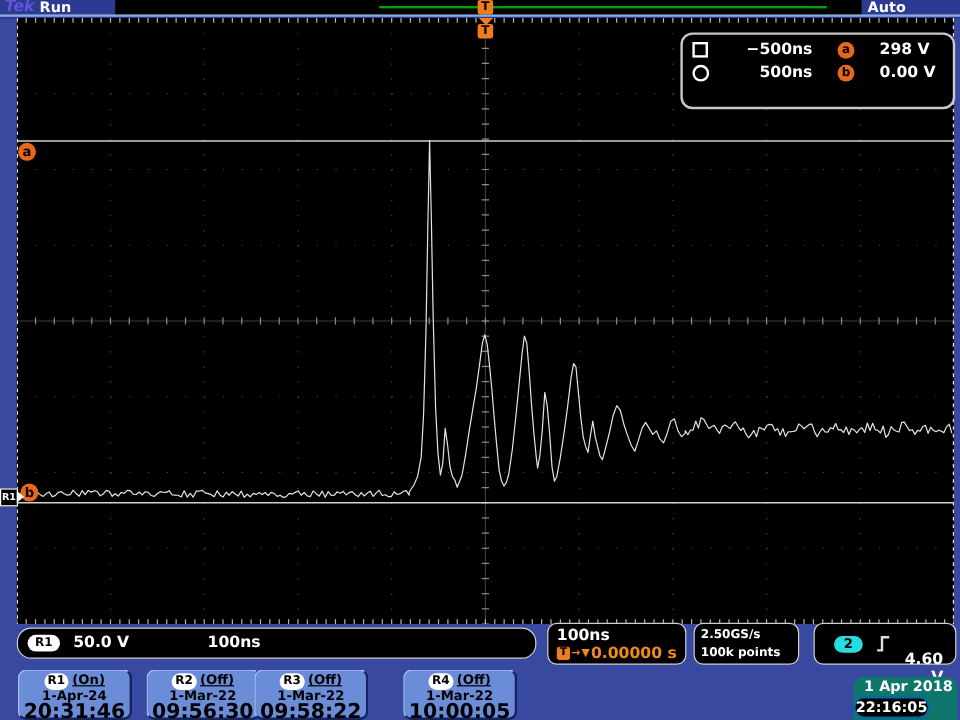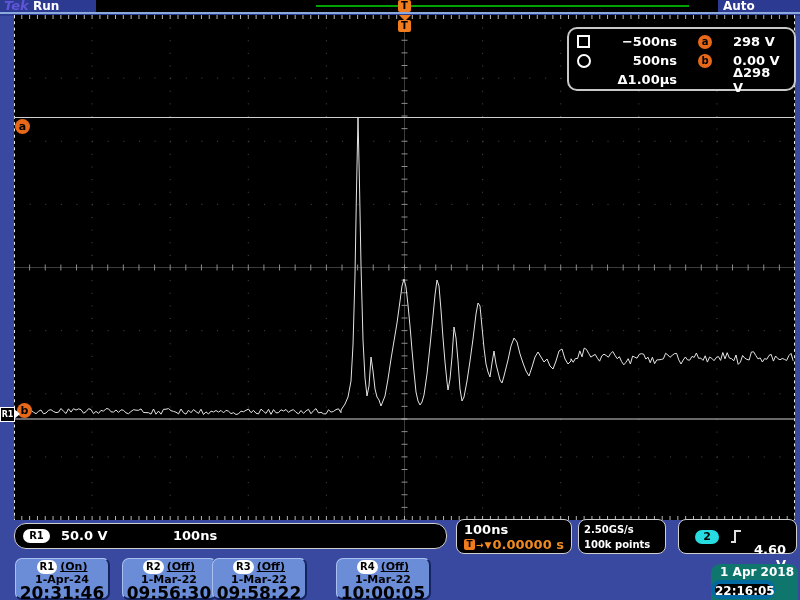--- a/index.html
+++ b/index.html
@@ -72,21 +72,21 @@
     box-sizing:border-box;color:#000;font-weight:bold;font-size:11px;text-align:center;padding-top:1px;}
   .softkey .l1{height:14px;line-height:13px;text-decoration:underline;}
   .softkey .l2{height:13px;line-height:12px;}
   .softkey .l3{height:13px;line-height:13px;font-size:17px;}
   .sk-badge{display:inline-block;padding:0 3px;margin-right:3px;}
   
   #datebox{position:absolute;left:711px;top:564px;width:87px;height:36px;background:#0f766e;
     border-radius:9px 9px 0 0;color:#fff;}
   #date-text{position:absolute;right:4px;top:1px;font-weight:bold;font-size:12px;}
   #timebox{position:absolute;left:0px;top:16px;width:64px;height:19px;background:#000;
-    border:4px solid #0369a1;border-radius:9px;box-sizing:border-box;
+    border:2px solid #0369a1;border-radius:9px;box-sizing:border-box;
     font-weight:bold;font-size:12px;line-height:15px;text-align:center;}
 </style>
 </head>
 <body>
 
 <div id="titlebar">
   <div id="tb-mid">
     <div id="acq-line" style="left: 220px; width: 373px;"></div>
   </div>
   <span id="tek-logo">Tek</span>
@@ -436,26 +436,20 @@
   <div class="c-row">
     <span class="c-icon">
         <span class="ci-icon"></span>
       </span>
     <span class="c-time">500ns</span>
     <span class="c-badge">
         <span class="ab-badge">b</span>
       </span>
     <span class="c-val">0.00 V</span>
   </div>
-  <div class="c-row">
-    <span class="c-icon"></span>
-    <span class="c-time">Δ1.00µs</span>
-    <span class="c-badge"></span>
-    <span class="c-val">Δ298 V</span>
-  </div>
 </div>
 
 <div id="ref-readout" class="blackbox">
   <span id="ref-readout-badge" class="white-pill">R1</span>
   <span id="ref-scale">50.0 V</span>
   <span id="ref-timebase">100ns</span>
 </div>
 
 <div id="hbox" class="blackbox">
   <div id="h-scale">100ns</div>

